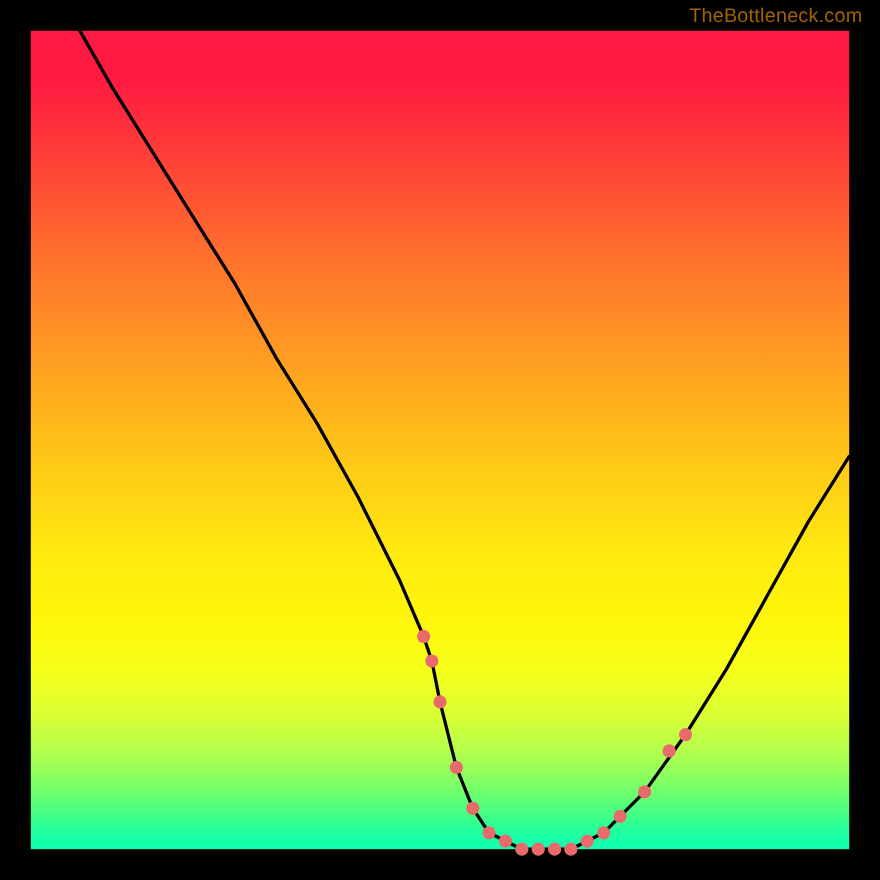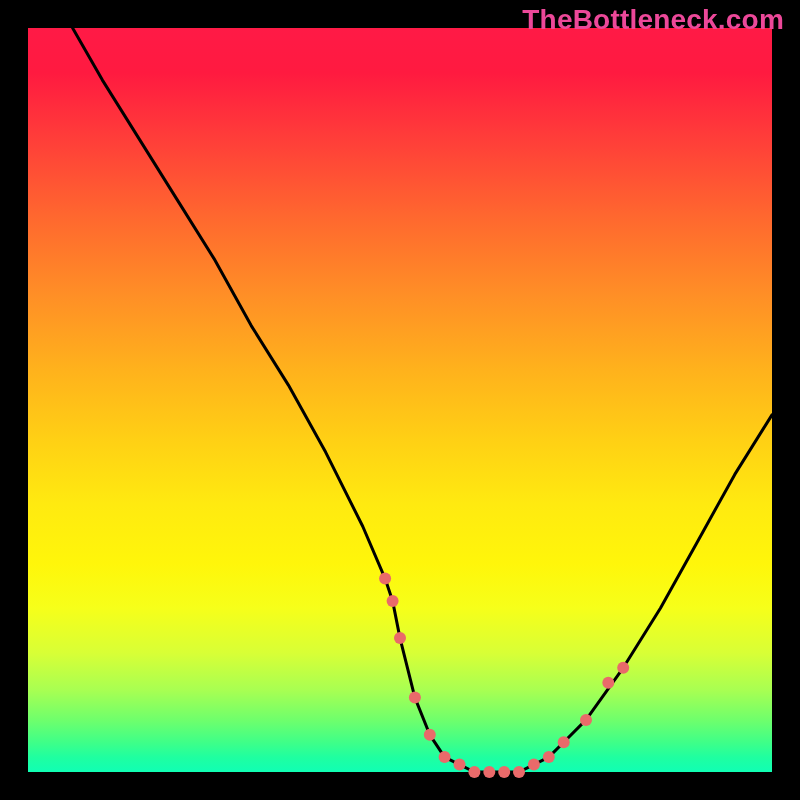--- a/index.html
+++ b/index.html
@@ -14,23 +14,23 @@
   .stage {
     position: relative;
     width: 800px;
     height: 800px;
     background: #000;
   }
   .watermark {
     position: absolute;
     top: 4px;
     right: 16px;
-    color: #ec4899;
-    font-size: 28px;
-    font-weight: 700;
+    color: #a16207;
+    font-size: 18px;
+    font-weight: 400;
     letter-spacing: 0.2px;
     z-index: 10;
   }
   .plot {
     position: absolute;
     left: 28px;
     top: 28px;
     width: 744px;
     height: 744px;
     background: linear-gradient(

